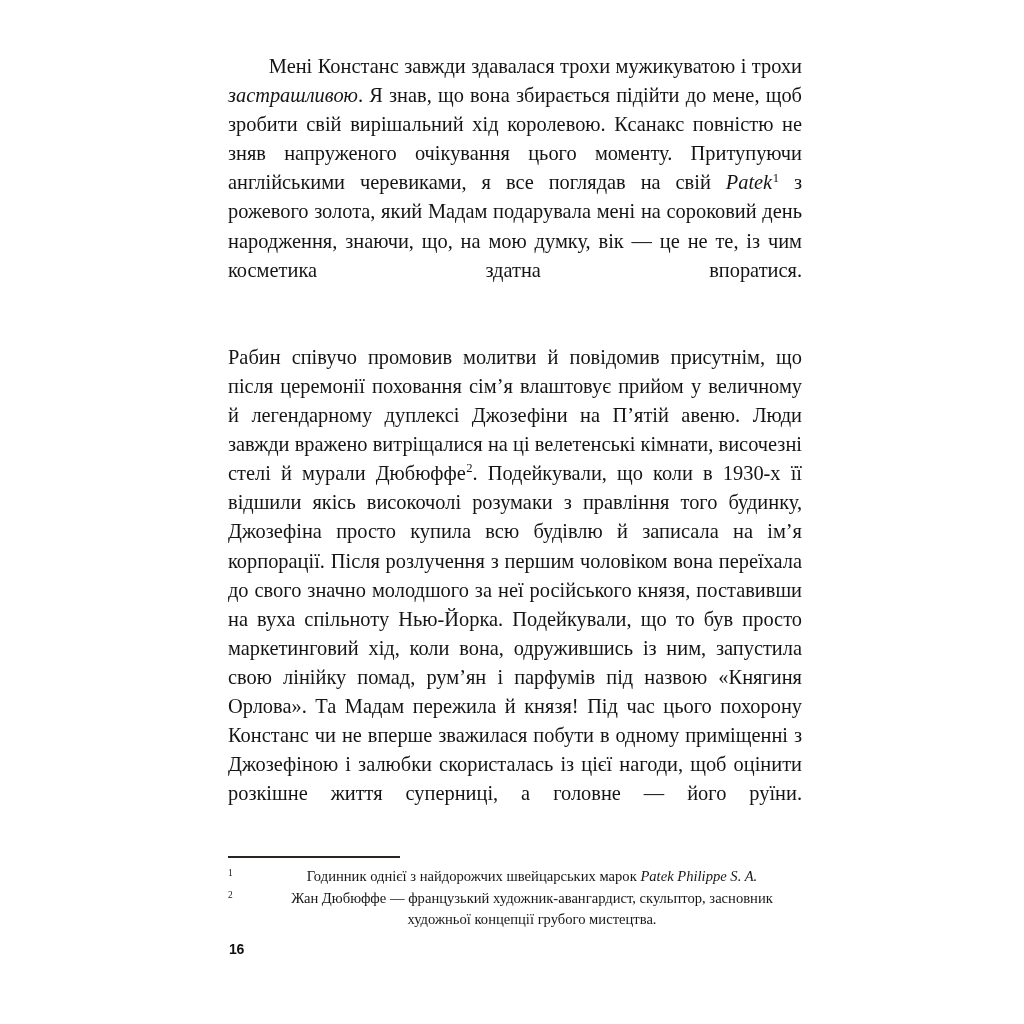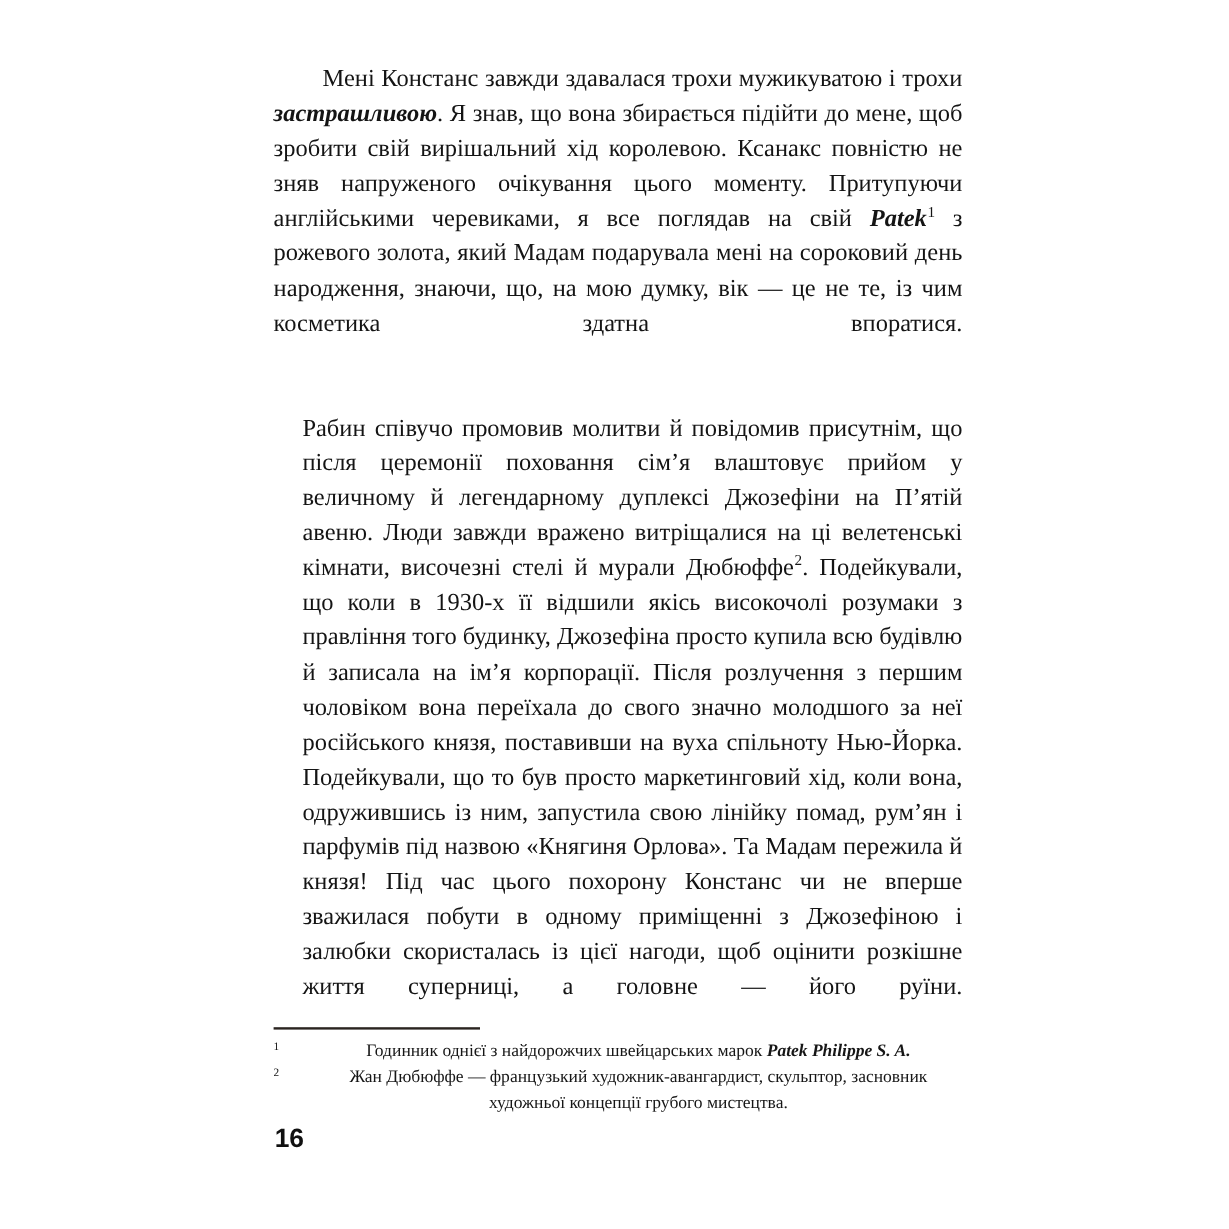--- a/index.html
+++ b/index.html
@@ -40,42 +40,40 @@
     line-height: 29.1px;
     color: #141414;
     hyphens: manual;
     word-spacing: -0.1px;
   }
   .para + .para {
     margin-top: 0;
   }
   .para.gap-before {
     margin-top: 29px;
-    margin-left: 24px;
   }
   .para.indent {
     text-indent: 2.0em;
   }
   .para.run-on {
     text-indent: 2.0em;
     margin-top: 0;
   }
   
   .para::after {
     content: "";
     display: inline-block;
     width: 100%;
   }
   .para.full-last::after {
     content: none;
   }
 
   em, .ital {
     font-style: italic;
-    font-weight: bold;
   }
 
   sup.fn-ref {
     font-size: 0.62em;
     vertical-align: super;
     line-height: 0;
     font-style: normal;
     padding-left: 0.5px;
   }
 
@@ -120,21 +118,21 @@
     text-align: center;
   }
 
   
   .folio {
     position: absolute;
     left: 229px;
     top: 938px;
     font-family: "Liberation Sans", "DejaVu Sans", sans-serif;
     font-weight: bold;
-    font-size: 22px;
+    font-size: 14px;
     line-height: 22px;
     color: #101010;
     letter-spacing: -0.2px;
   }
 </style>
 </head>
 <body>
 
 <div class="page">
 

